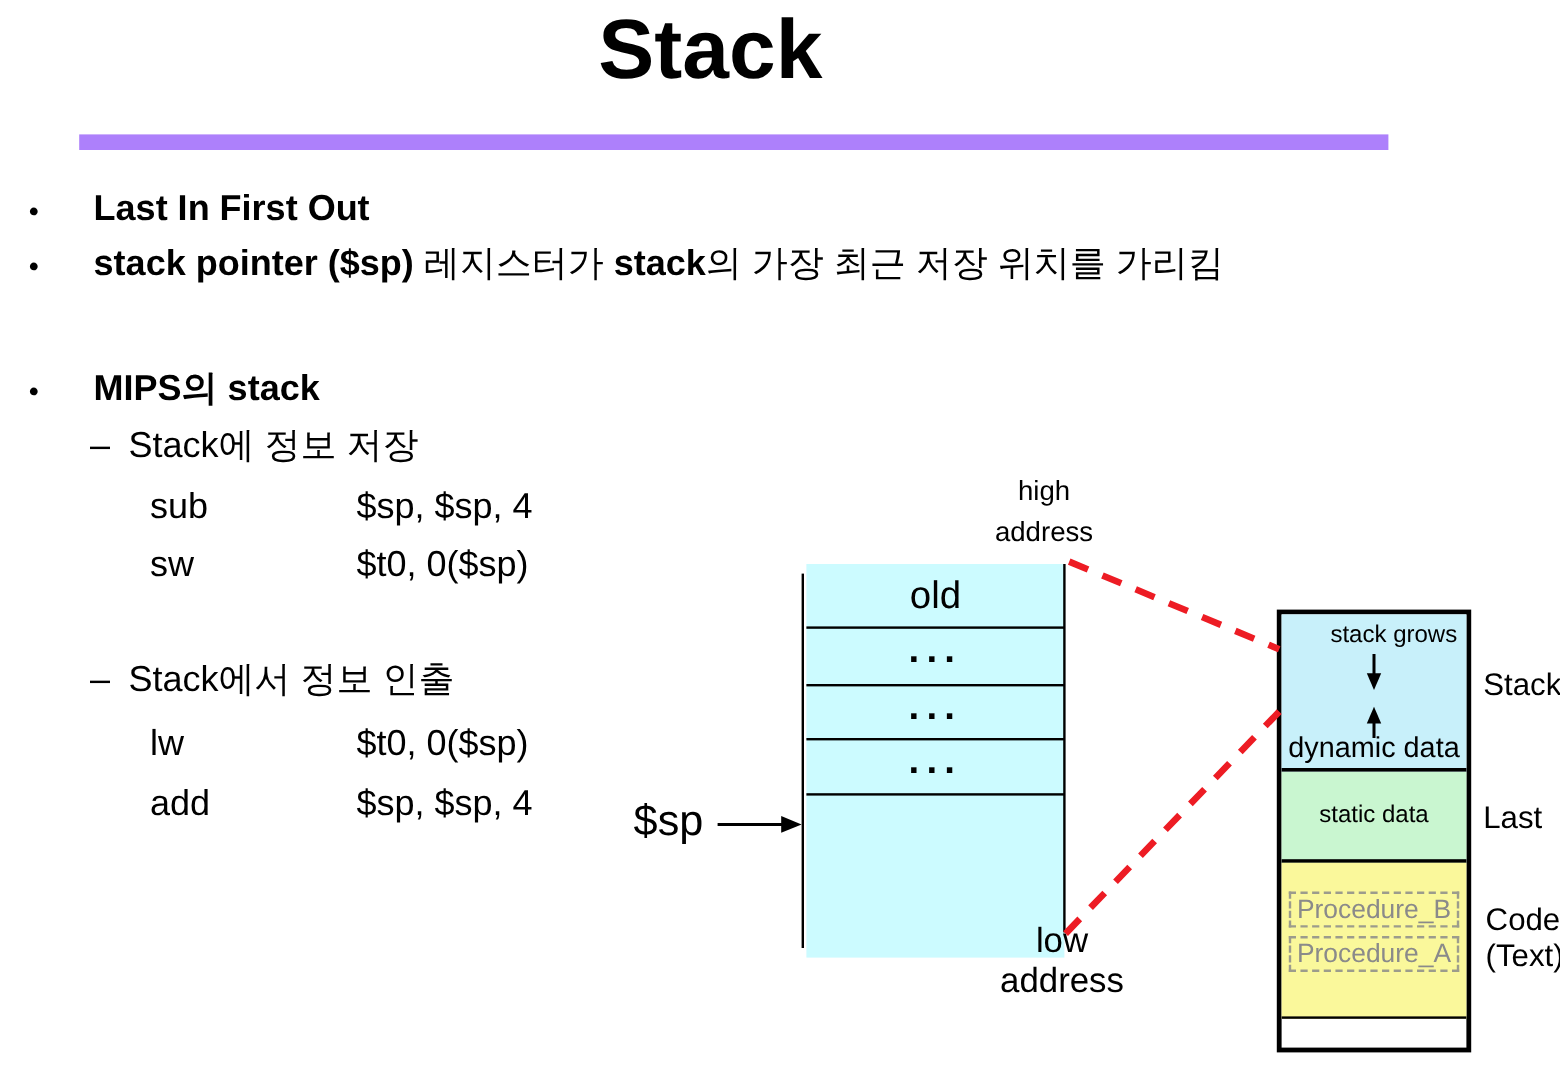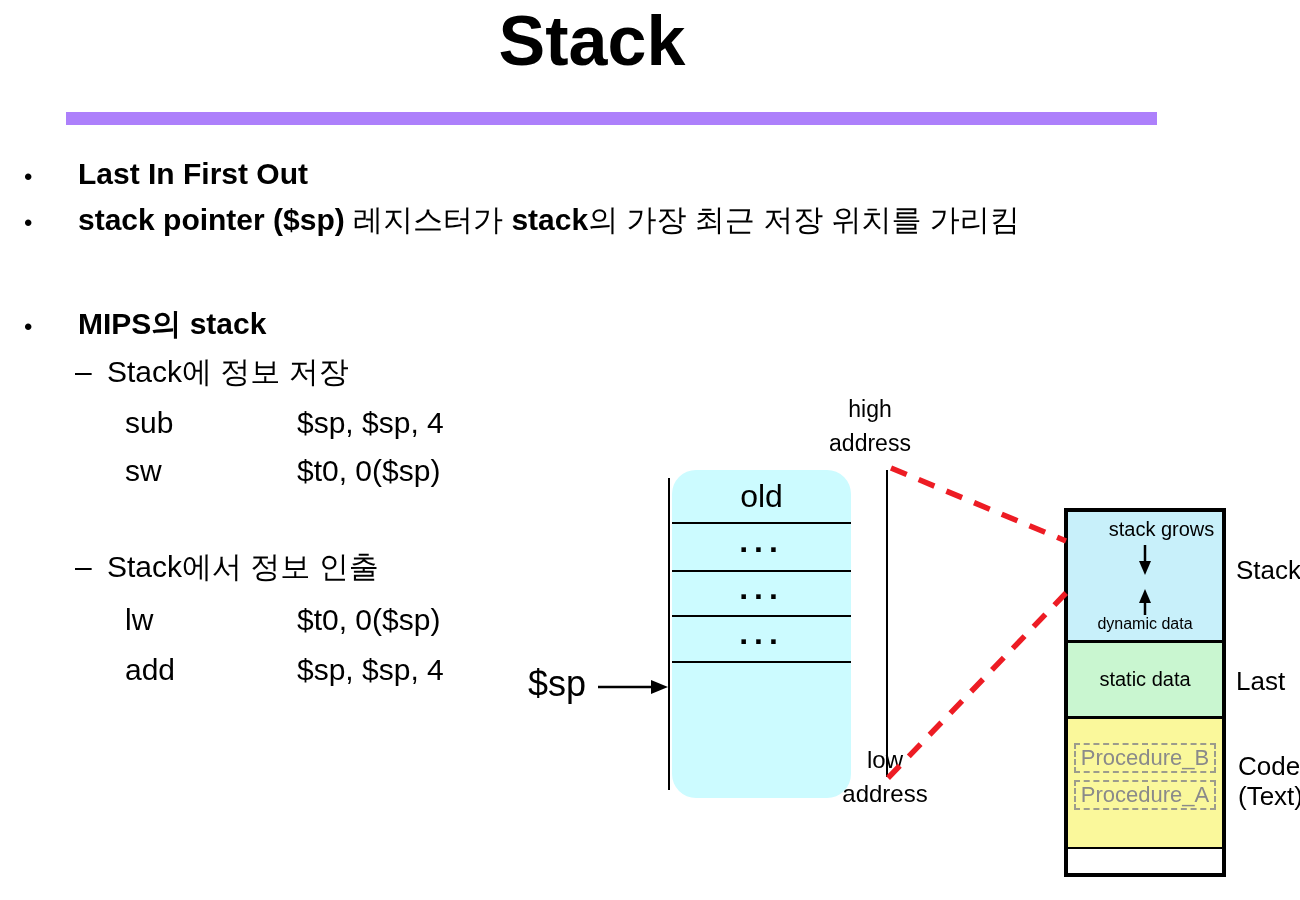--- a/index.html
+++ b/index.html
@@ -19,40 +19,40 @@
   .btext{position:absolute;left:78px;top:0;}
   .dashm{position:absolute;left:75px;top:0;}
   .subtext{position:absolute;left:107px;top:0;}
   .code-op{position:absolute;left:125px;top:0;}
   .code-args{position:absolute;left:297px;top:0;}
   .bold{font-weight:bold;}
   #b1{top:156px;} #b2{top:202px;} #b3{top:306px;}
   #s1{top:354px;} #c1a{top:405px;} #c1b{top:453px;}
   #s2{top:549px;} #c2a{top:602px;} #c2b{top:652px;}
   
-  #stack-block{position:absolute;left:672px;top:470px;width:179px;height:328px;background:#CCFBFF;border-radius:24px;}
+  #stack-block{position:absolute;left:672px;top:470px;width:215px;height:328px;background:#CCFBFF;}
   .srow{box-sizing:border-box;border-bottom:2px solid #000;text-align:center;font-size:32px;}
   #sr0{height:54px;line-height:52px;}
   #sr1{height:48px;line-height:34px;}
   #sr2{height:45px;line-height:32px;}
   #sr3{height:46px;line-height:33px;}
   #sr4{height:45px;line-height:42px;}
   .dots{font-weight:bold;letter-spacing:6px;}
   #stack-left-line{position:absolute;left:668px;top:478px;width:2px;height:312px;background:#000;}
   #stack-right-line{position:absolute;left:886px;top:470px;width:2px;height:307px;background:#000;}
   #sp-label{position:absolute;left:528px;top:664px;font-size:36px;line-height:40px;}
   #high-address{position:absolute;left:790px;top:392px;width:160px;text-align:center;font-size:23px;line-height:34px;}
-  #low-address{position:absolute;left:805px;top:743px;width:160px;text-align:center;font-size:24px;line-height:34px;}
+  #low-address{position:absolute;left:805px;top:767px;width:160px;text-align:center;font-size:29px;line-height:34px;}
   
   #mem-box{position:absolute;left:1064px;top:508px;width:162px;height:369px;box-sizing:border-box;
            border:4px solid #000;background:#ffffff;}
   #mem-stack{box-sizing:border-box;height:131px;background:#C8F0FA;border-bottom:3px solid #000;
              position:relative;text-align:center;}
   #mem-stack-top-label{padding-top:4px;font-size:20px;line-height:26px;padding-left:33px;}
-  #mem-dynamic-label{position:absolute;left:0;bottom:3px;width:100%;font-size:16px;line-height:26px;}
+  #mem-dynamic-label{position:absolute;left:0;bottom:3px;width:100%;font-size:24px;line-height:26px;}
   #mem-data{box-sizing:border-box;height:76px;background:#C9F6D0;border-bottom:3px solid #000;
             text-align:center;font-size:20px;line-height:73px;}
   #mem-code{box-sizing:border-box;height:130px;background:#FAF89B;border-bottom:2px solid #000;padding-top:24px;}
   .dashed-box{box-sizing:border-box;margin:0 6px 7px 6px;border:2px dashed #9C9C8C;
               color:#8A8A8A;text-align:center;font-size:22px;}
   #db0{height:30px;line-height:26px;}
   #db1{height:30px;line-height:26px;}
   #db2{height:38px;line-height:34px;}
   .side-label{position:absolute;font-size:26px;line-height:30px;}
   #lbl-stack{left:1236px;top:555px;}

